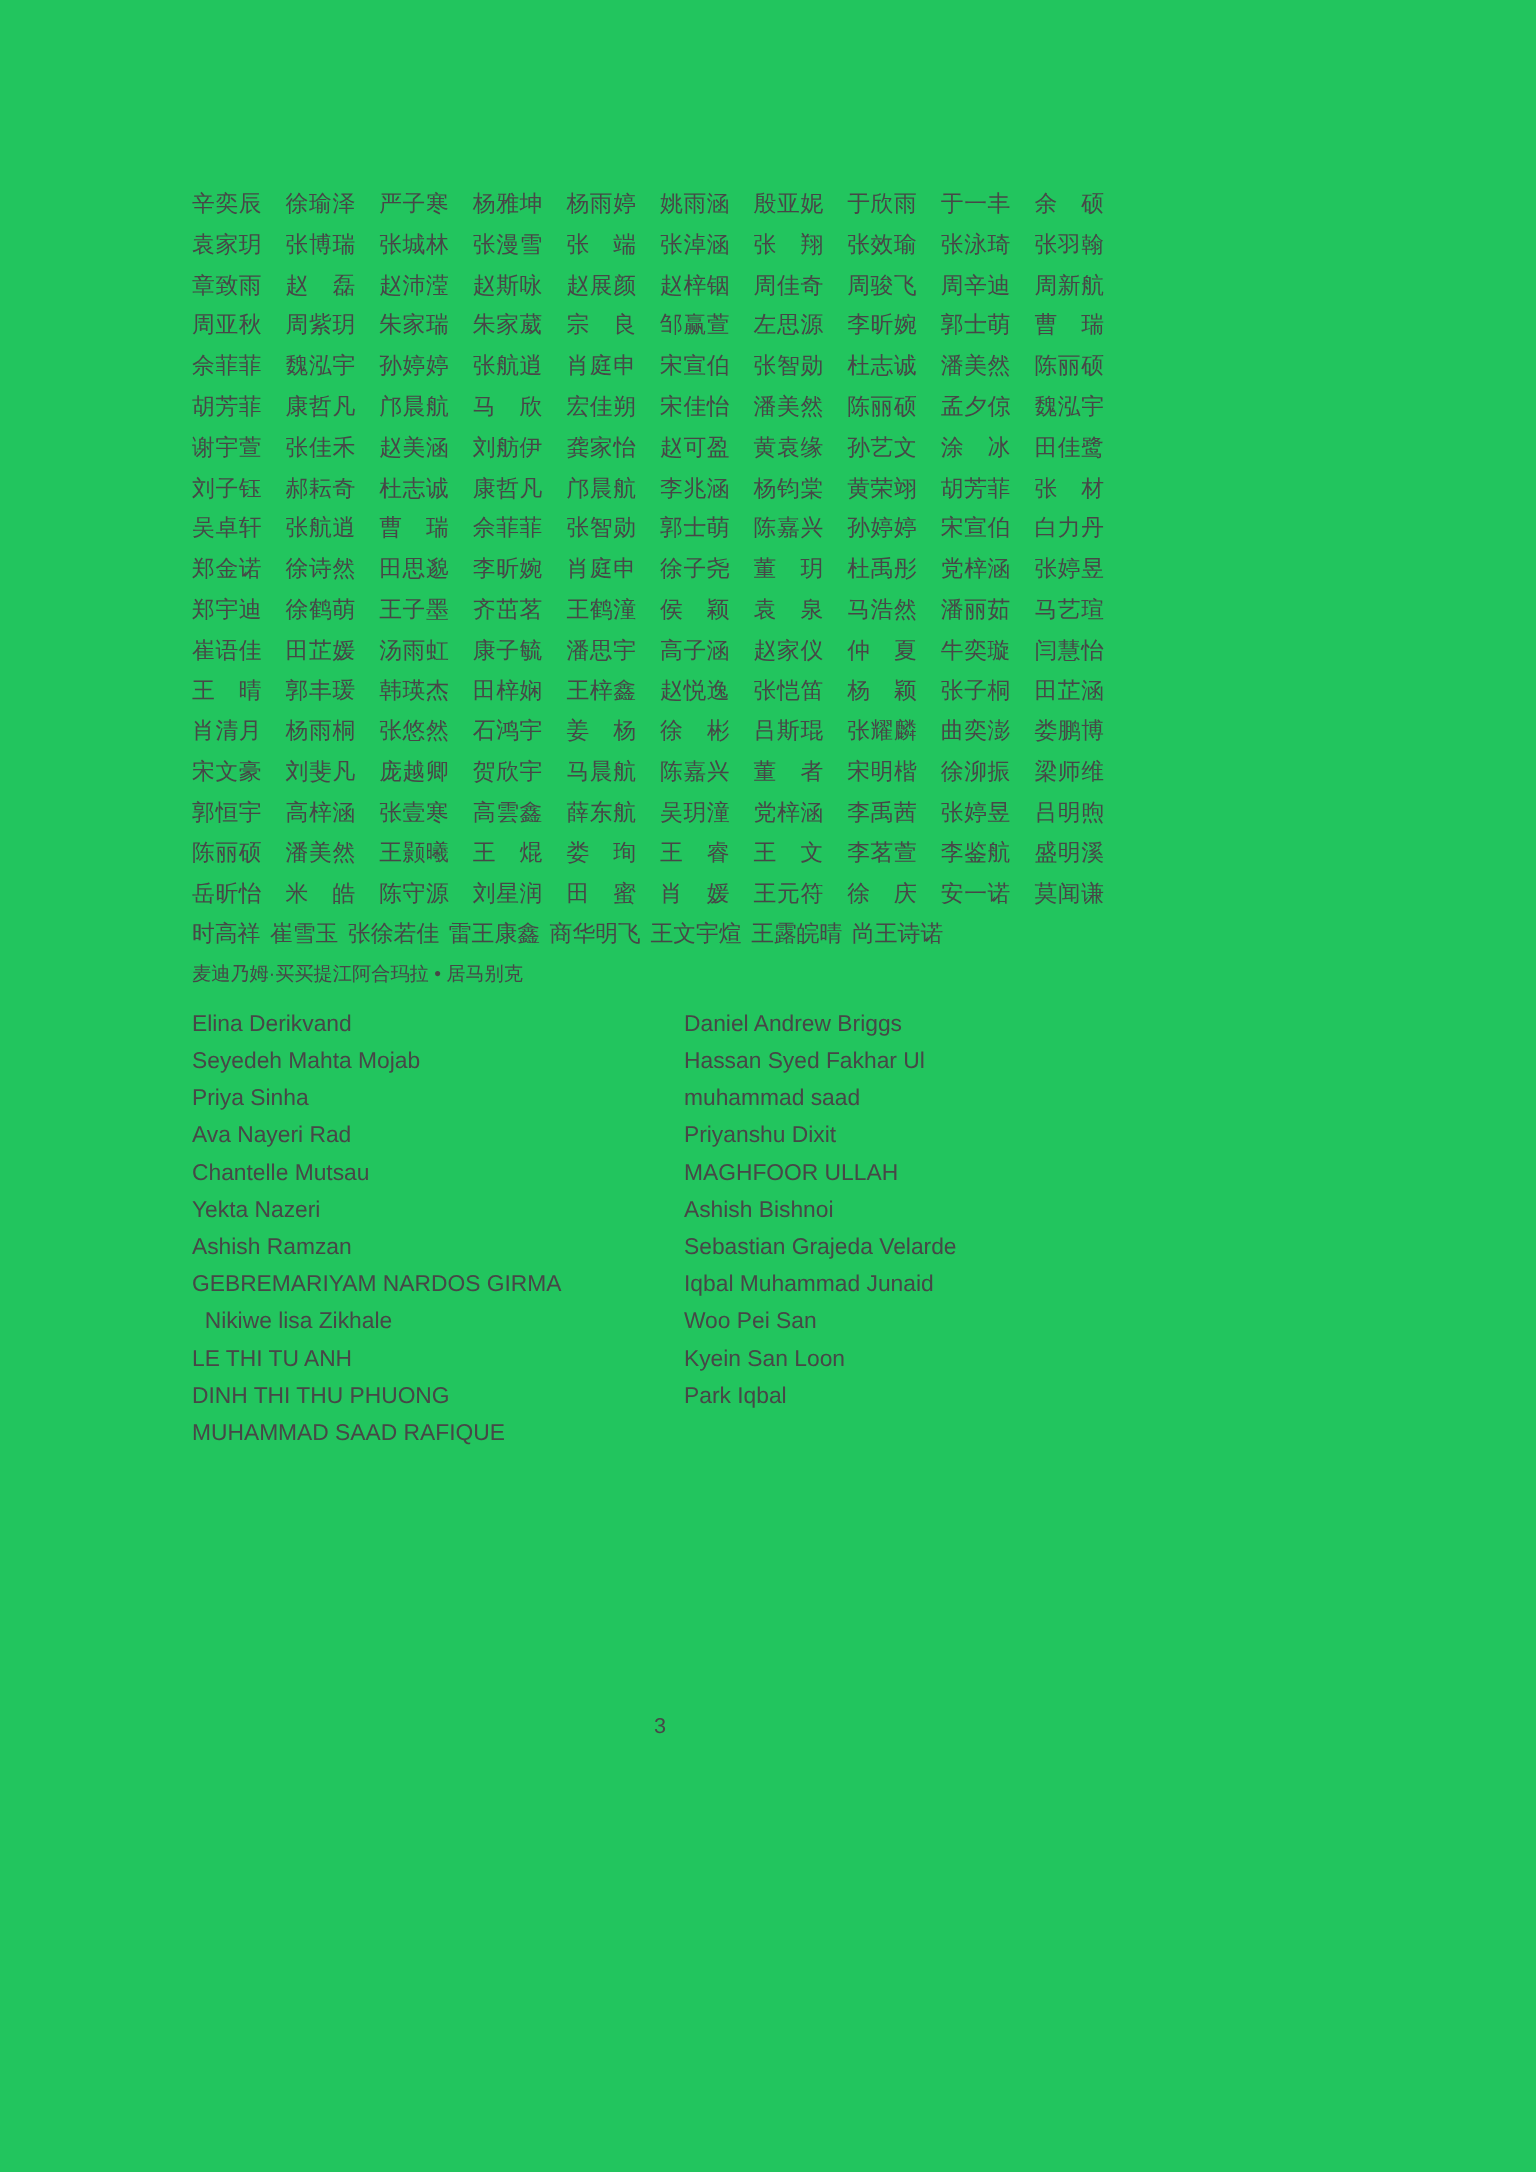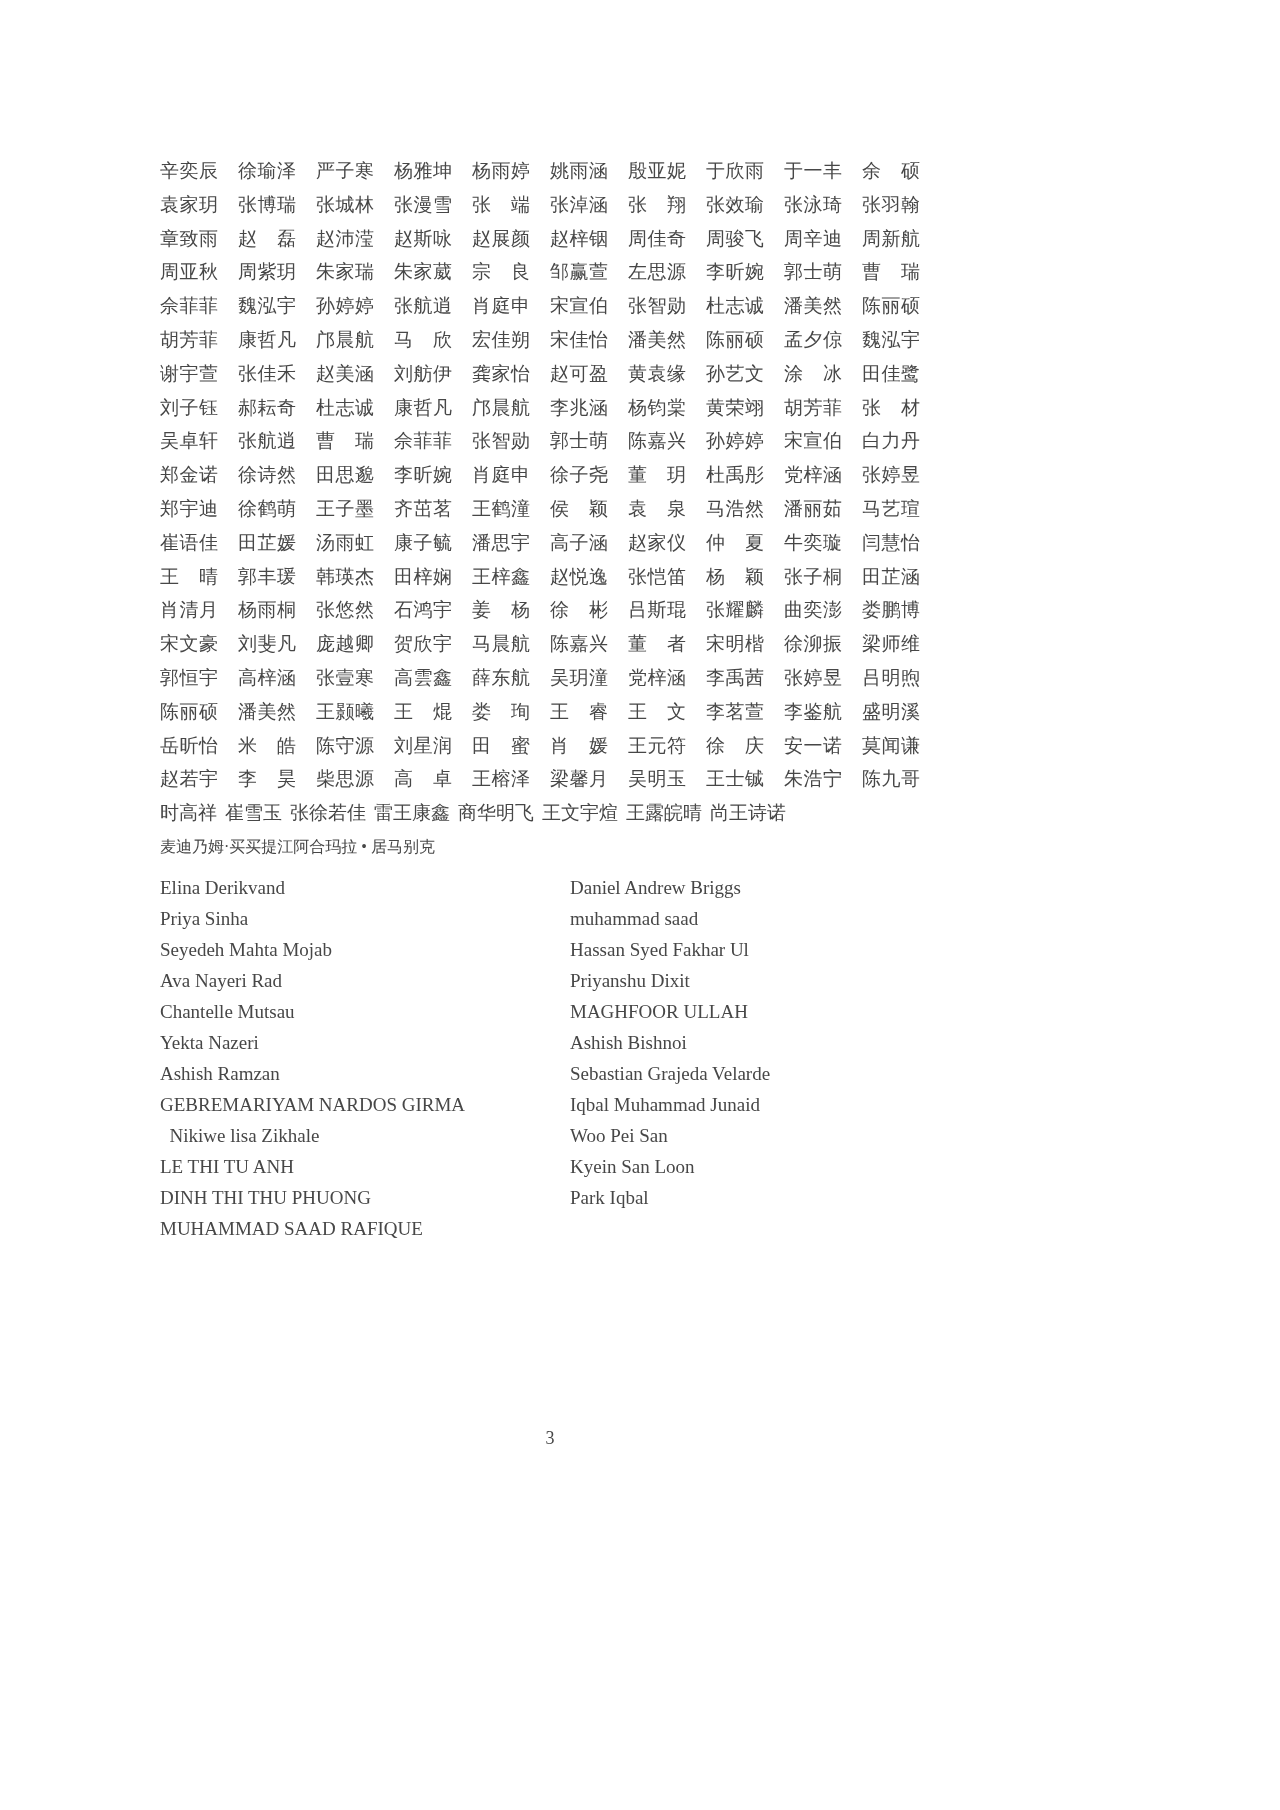--- a/index.html
+++ b/index.html
@@ -5,22 +5,22 @@
   html, body {
     margin: 0;
     padding: 0;
     background: #e8e8e8;
   }
   .page {
     position: relative;
     width: 1280px;
     height: 1810px;
     margin: 0 auto;
-    background: #ffffff;
-    font-family: Liberation Serif, serif;
+    background: #22c55e;
+    font-family: Liberation Sans, sans-serif;
     color: #474747;
     overflow: hidden;
   }
   .content {
     position: absolute;
     left: 160px;
     top: 154px;
     width: 780px;
   }
   .cn-row {
@@ -286,47 +286,35 @@
           <span class="cn-cell">米　皓</span>
           <span class="cn-cell">陈守源</span>
           <span class="cn-cell">刘星润</span>
           <span class="cn-cell">田　蜜</span>
           <span class="cn-cell">肖　媛</span>
           <span class="cn-cell">王元符</span>
           <span class="cn-cell">徐　庆</span>
           <span class="cn-cell">安一诺</span>
           <span class="cn-cell">莫闻谦</span>
         </div>
-        <div class="cn-row">
-          <span class="cn-cell">赵若宇</span>
-          <span class="cn-cell">李　昊</span>
-          <span class="cn-cell">柴思源</span>
-          <span class="cn-cell">高　卓</span>
-          <span class="cn-cell">王榕泽</span>
-          <span class="cn-cell">梁馨月</span>
-          <span class="cn-cell">吴明玉</span>
-          <span class="cn-cell">王士铖</span>
-          <span class="cn-cell">朱浩宁</span>
-          <span class="cn-cell">陈九哥</span>
-        </div>
       </div>
     <div id="cn-row-short" class="cn-row-short"><span>时高祥</span><span>崔雪玉</span><span>张徐若佳</span><span>雷王康鑫</span><span>商华明飞</span><span>王文宇煊</span><span>王露皖晴</span><span>尚王诗诺</span></div>
     <div id="cn-row-translit" class="cn-row-translit"><span>麦迪乃姆·买买提江</span><span>阿合玛拉 • 居马别克</span></div>
     <div id="latin-section" class="latin-section">
         <div class="latin-row">
           <span class="latin-left">Elina Derikvand</span>
           <span class="latin-right">Daniel Andrew Briggs</span>
         </div>
         <div class="latin-row">
+          <span class="latin-left">Seyedeh Mahta Mojab</span>
+          <span class="latin-right">Hassan Syed Fakhar Ul</span>
+        </div>
+        <div class="latin-row">
           <span class="latin-left">Priya Sinha</span>
           <span class="latin-right">muhammad saad</span>
-        </div>
-        <div class="latin-row">
-          <span class="latin-left">Seyedeh Mahta Mojab</span>
-          <span class="latin-right">Hassan Syed Fakhar Ul</span>
         </div>
         <div class="latin-row">
           <span class="latin-left">Ava Nayeri Rad</span>
           <span class="latin-right">Priyanshu Dixit</span>
         </div>
         <div class="latin-row">
           <span class="latin-left">Chantelle Mutsau</span>
           <span class="latin-right">MAGHFOOR ULLAH</span>
         </div>
         <div class="latin-row">

